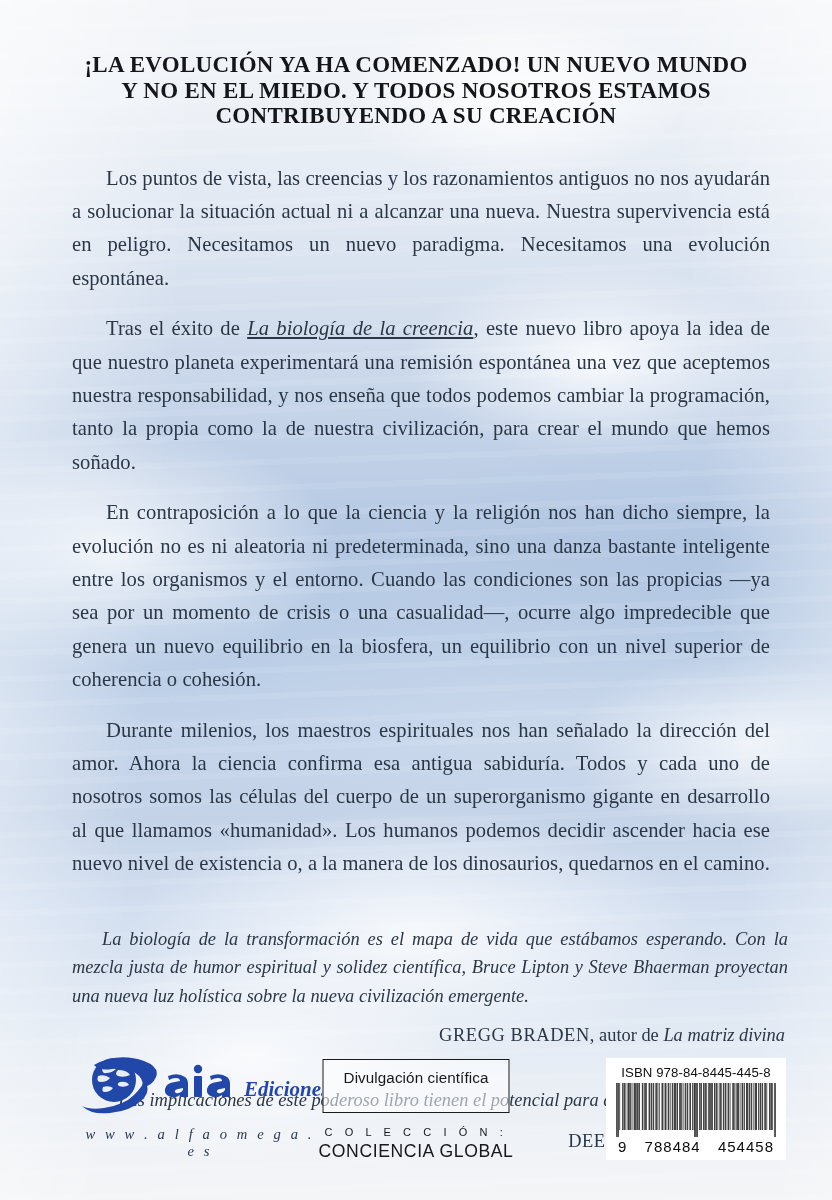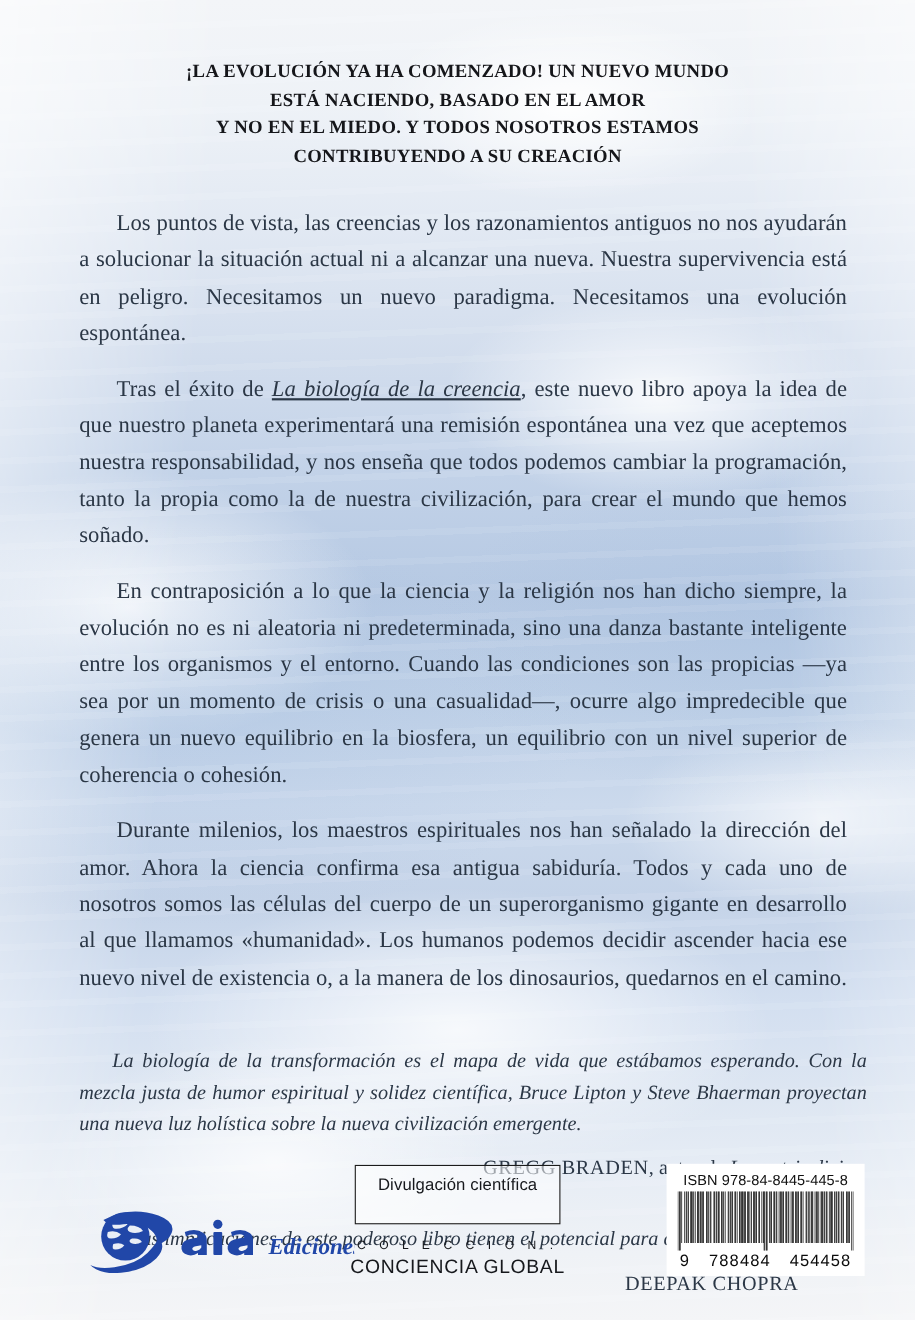--- a/index.html
+++ b/index.html
@@ -68,21 +68,21 @@
     z-index: 3;
     padding: 0;
   }
 
   
   .headline {
     margin: 0;
     padding: 52px 64px 0 64px;
     text-align: center;
     font-weight: bold;
-    font-size: 17px;
+    font-size: 23px;
     line-height: 25.5px;
     letter-spacing: 0.3px;
     color: #15161a;
     font-family: "Liberation Serif", "DejaVu Serif", serif;
   }
   .headline .ln { display: block; white-space: nowrap; }
 
   
   .body-copy {
     padding: 0 62px 0 72px;
@@ -236,21 +236,20 @@
 <body>
 
 <div class="page">
   <div class="sky-haze"></div>
   <div class="sky-streaks"></div>
 
   <div class="content">
 
     <div class="headline">
       <span class="ln">¡LA EVOLUCIÓN YA HA COMENZADO! UN NUEVO MUNDO</span>
-      <span class="ln">ESTÁ NACIENDO, BASADO EN EL AMOR</span>
       <span class="ln">Y NO EN EL MIEDO. Y TODOS NOSOTROS ESTAMOS</span>
       <span class="ln">CONTRIBUYENDO A SU CREACIÓN</span>
     </div>
 
     <div class="body-copy">
       <p>Los puntos de vista, las creencias y los razonamientos antiguos no nos ayudarán a solucionar la situación actual ni a alcanzar una nueva. Nuestra supervivencia está en peligro. Necesitamos un nuevo paradigma. Necesitamos una evolución espontánea.</p>
       <p><span>Tras el éxito de </span><i>La biología de la creencia</i><span>, este nuevo libro apoya la idea de que nuestro planeta experimentará una remisión espontánea una vez que aceptemos nuestra responsabilidad, y nos enseña que todos podemos cambiar la programación, tanto la propia como la de nuestra civilización, para crear el mundo que hemos soñado.</span></p>
       <p>En contraposición a lo que la ciencia y la religión nos han dicho siempre, la evolución no es ni aleatoria ni predeterminada, sino una danza bastante inteligente entre los organismos y el entorno. Cuando las condiciones son las propicias —ya sea por un momento de crisis o una casualidad—, ocurre algo impredecible que genera un nuevo equilibrio en la biosfera, un equilibrio con un nivel superior de coherencia o cohesión.</p>
       <p>Durante milenios, los maestros espirituales nos han señalado la dirección del amor. Ahora la ciencia confirma esa antigua sabiduría. Todos y cada uno de nosotros somos las células del cuerpo de un superorganismo gigante en desarrollo al que llamamos «humanidad». Los humanos podemos decidir ascender hacia ese nuevo nivel de existencia o, a la manera de los dinosaurios, quedarnos en el camino.</p>
     </div>
@@ -286,20 +285,21 @@
             <rect x="122" y="22" width="8" height="21" rx="1"></rect>
             <circle cx="126" cy="15" r="4.2"></circle>
             <path d="M138 22 q10 -4 17 1 q3 2 3 7 v13 h-8 v-2 q-4 3 -9 2 q-7 -2 -6 -8 q1 -6 10 -7 l5 -1 q0 -3 -4 -3 q-4 0 -7 2z m15 12 l-5 1 q-4 1 -3 3 q1 2 4 1 q3 -1 4 -3z"></path>
           </g>
 
           <g fill="#2147a8" font-family="Liberation Serif, DejaVu Serif, serif" font-style="italic" font-weight="bold" font-size="21">
             <text x="172" y="42">Ediciones</text>
           </g>
         </svg>
       </div>
+      <div class="logo-url">w w w . a l f a o m e g a . e s</div>
     </div>
 
     <div class="collection-block">
       <div class="collection-tag">Divulgación científica</div>
       <div class="collection-label">C O L E C C I Ó N :</div>
       <div class="collection-name">CONCIENCIA GLOBAL</div>
     </div>
 
     <div class="barcode-block">
       <div class="isbn-text">ISBN 978-84-8445-445-8</div>

